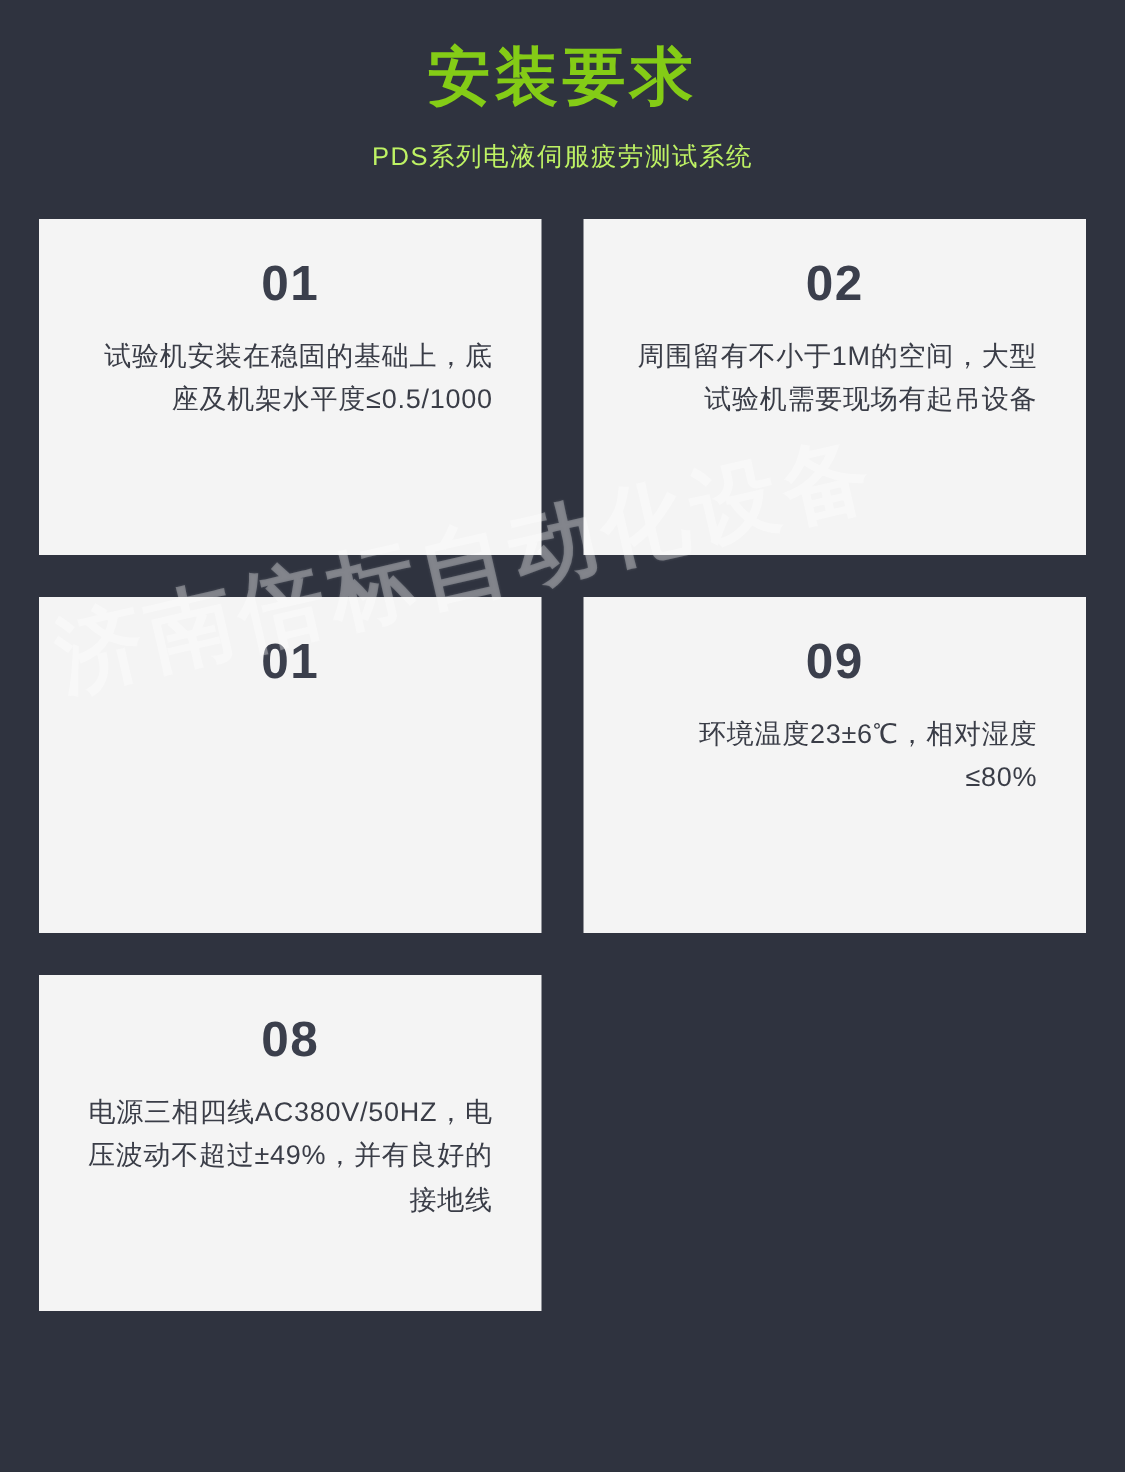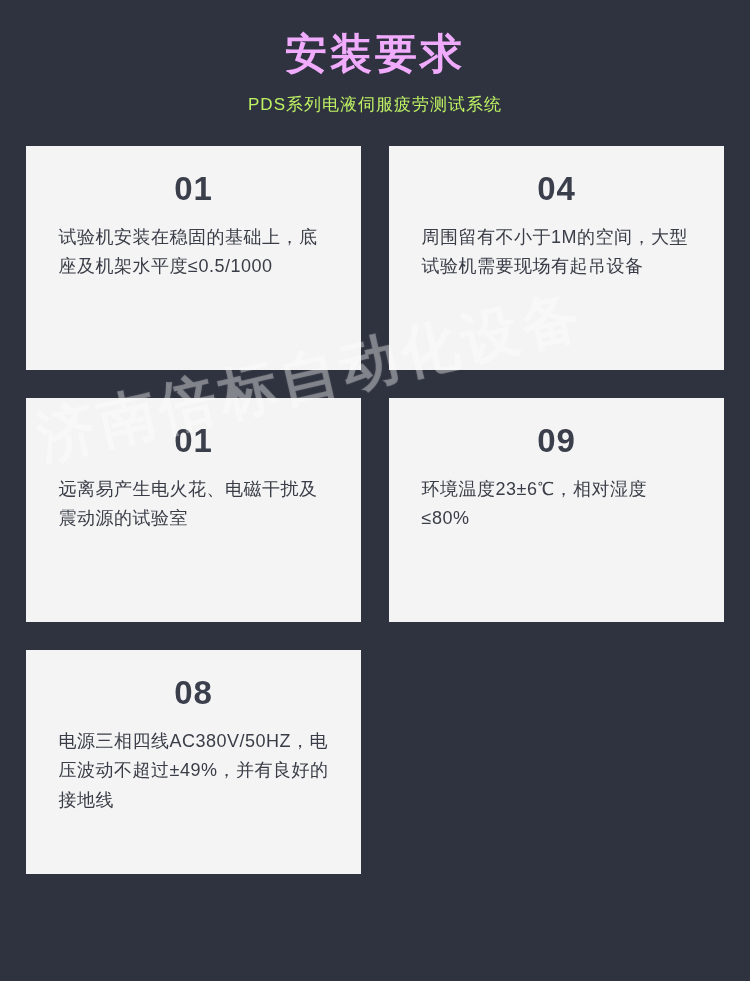--- a/index.html
+++ b/index.html
@@ -15,25 +15,26 @@
     width: 750px;
     height: 981px;
     background: #2f333f;
     overflow: hidden;
   }
   .header {
     padding-top: 28px;
     text-align: center;
   }
   .title {
-    color: #f0abfc;
+    color: #84cc16;
     font-size: 42px;
     font-weight: bold;
     letter-spacing: 3px;
     line-height: 1.25;
+    font-family: Liberation Mono, monospace;
   }
   .subtitle {
     color: #bef264;
     font-size: 17px;
     letter-spacing: 1px;
     margin-top: 12px;
   }
   .grid {
     margin-top: 30px;
     padding: 0 26px;
@@ -57,21 +58,21 @@
     font-size: 33px;
     font-weight: bold;
     letter-spacing: 1px;
     line-height: 1;
     margin-bottom: 18px;
   }
   .card-text {
     color: #3a3d47;
     font-size: 18px;
     line-height: 1.65;
-    text-align: left;
+    text-align: right;
     letter-spacing: 0.5px;
     max-width: 270px;
   }
   .watermark {
     position: absolute;
     left: 30px;
     top: 402px;
     width: 700px;
     color: rgba(255,255,255,0.30);
     font-size: 58px;
@@ -95,28 +96,27 @@
   </div>
 
   <div class="grid">
 
     <div class="card">
       <div class="card-number">01</div>
       <div class="card-text">试验机安装在稳固的基础上，底座及机架水平度≤0.5/1000</div>
     </div>
 
     <div class="card">
-      <div class="card-number">04</div>
+      <div class="card-number">02</div>
       <div class="card-text">周围留有不小于1M的空间，大型试验机需要现场有起吊设备</div>
     </div>
 
 
     <div class="card">
       <div class="card-number">01</div>
-      <div class="card-text">远离易产生电火花、电磁干扰及震动源的试验室</div>
     </div>
 
     <div class="card">
       <div class="card-number">09</div>
       <div class="card-text">环境温度23±6℃，相对湿度≤80%</div>
     </div>
 
     <div class="card">
       <div class="card-number">08</div>
       <div class="card-text">电源三相四线AC380V/50HZ，电压波动不超过±49%，并有良好的接地线</div>

